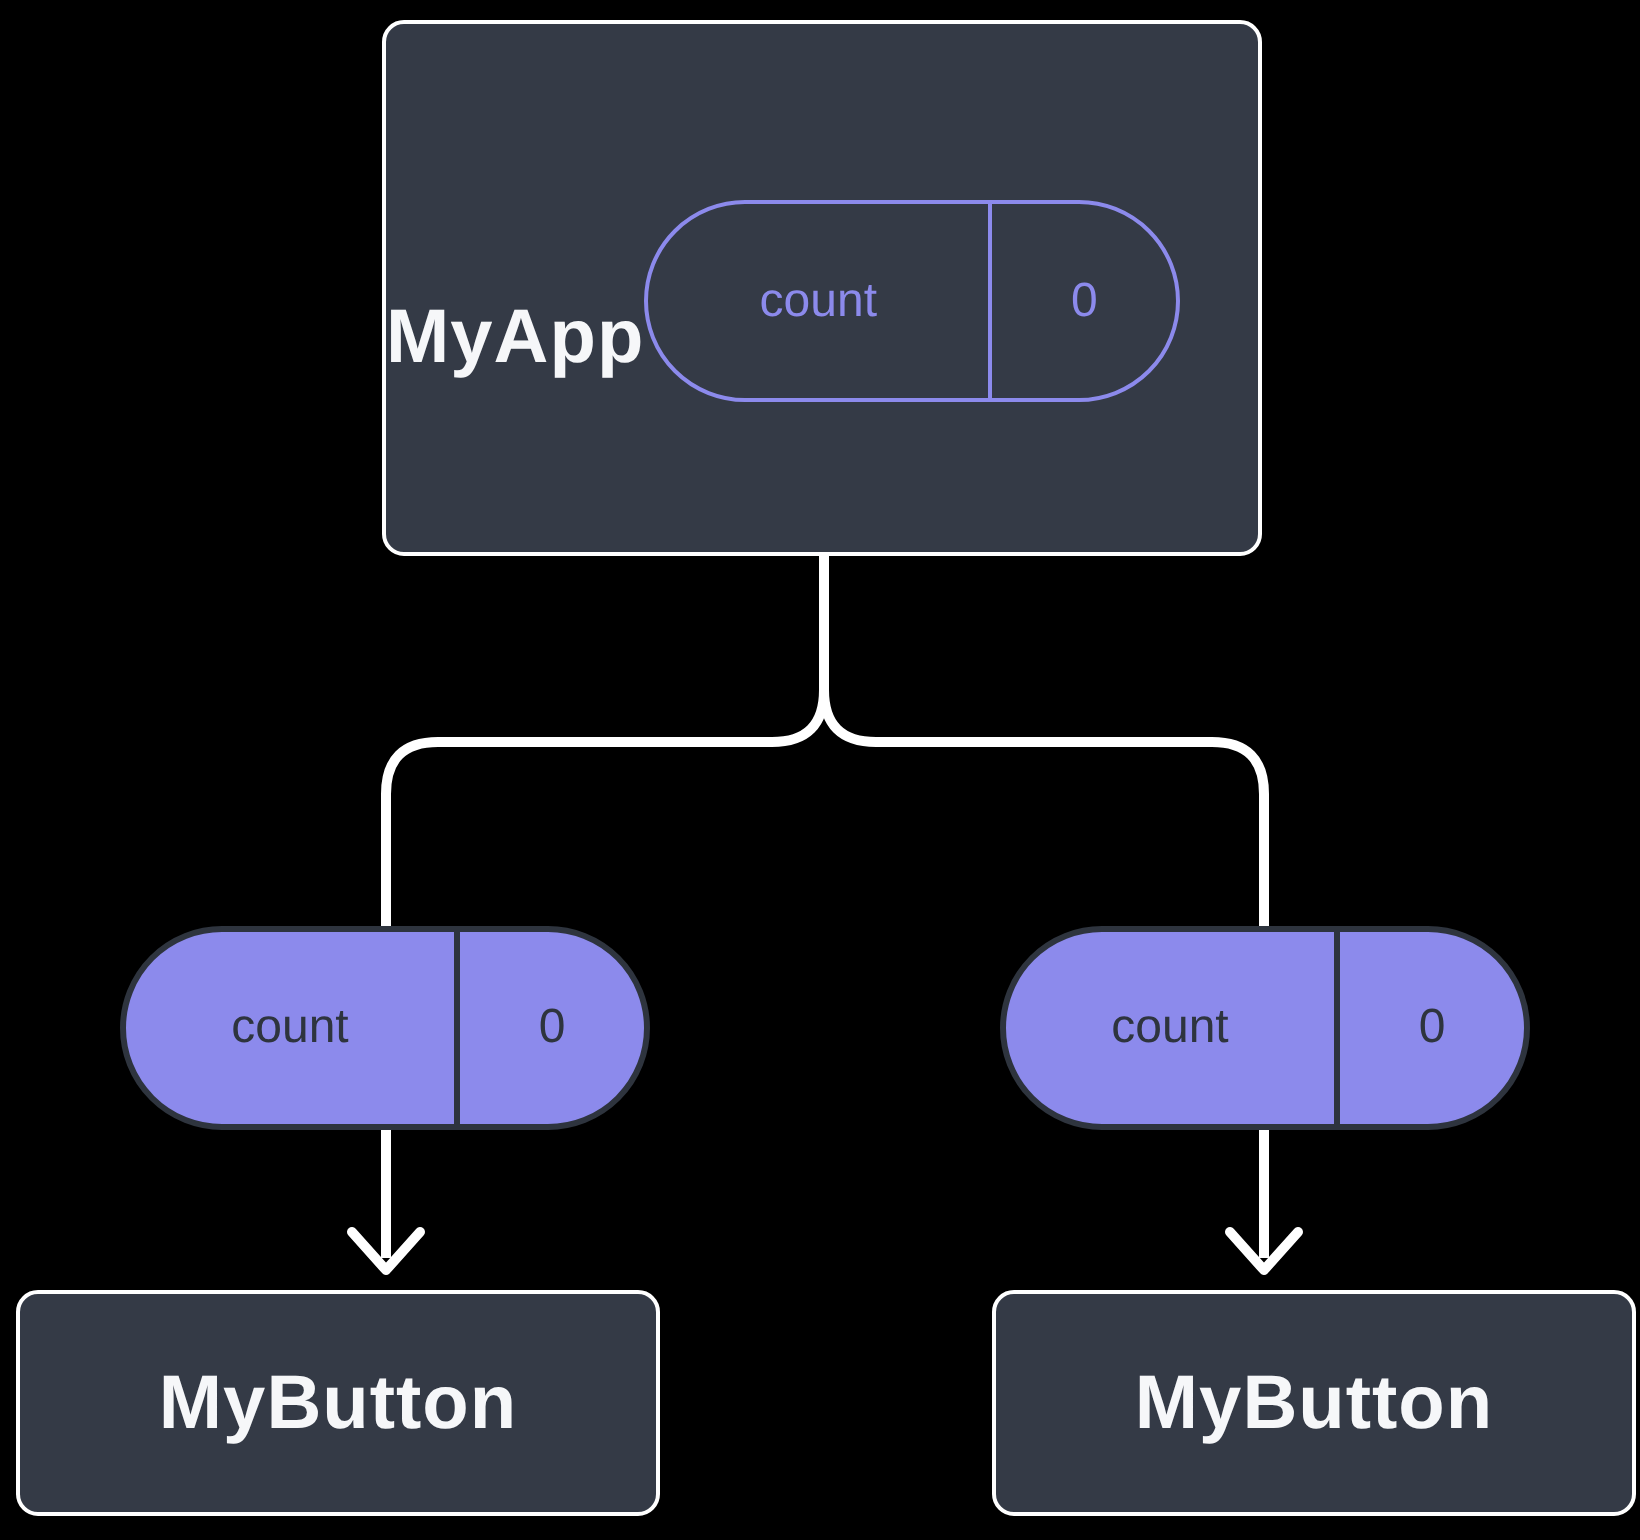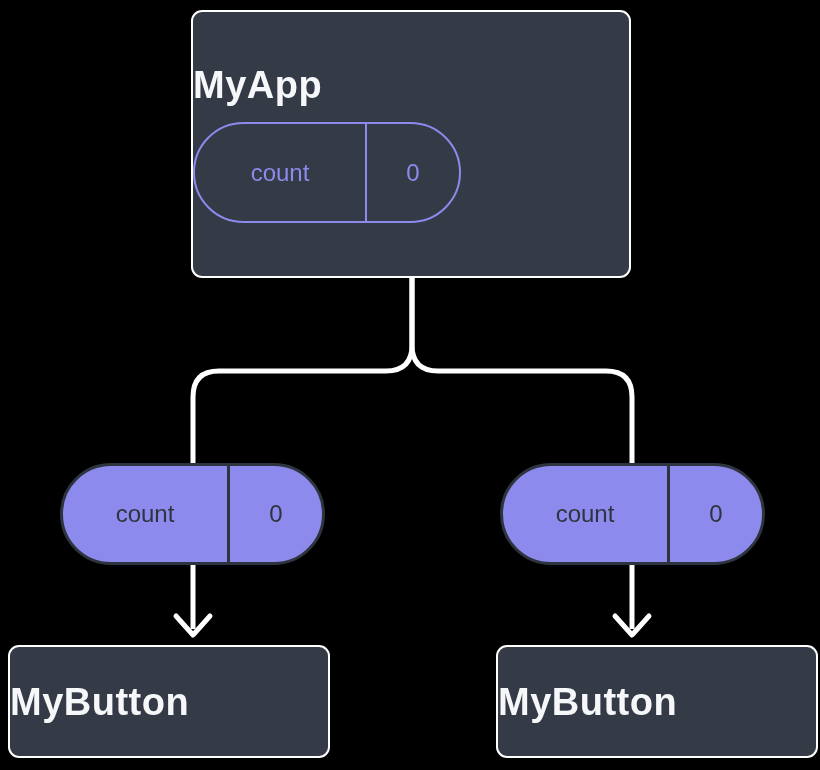--- a/index.html
+++ b/index.html
@@ -8,21 +8,21 @@
     font-family:"Liberation Sans", sans-serif;overflow:hidden;
   }
   .connectors{position:absolute;left:0;top:0;z-index:1;}
   .connectors path{fill:none;stroke:var(--connector,#fff);stroke-width:5;stroke-linejoin:round;}
   .connectors path.head{stroke-linecap:round;}
 
   .box{
     position:absolute;background:var(--box-fill,#343a46);
     border:2.5px solid var(--box-border,#fff);border-radius:11px;
     box-sizing:border-box;z-index:2;
-    display:flex;flex-direction:column;align-items:flex-start;
+    display:flex;flex-direction:row;align-items:center;
   }
   .app-box{left:191px;top:10px;width:440px;height:268px;}
   .box-title{
     color:var(--title-text,#f6f7f9);font-size:38px;font-weight:600;
     line-height:48px;letter-spacing:0.5px;
   }
   .app-box .box-title{margin-top:49px;}
   .btn-box{width:322px;height:113px;justify-content:center;}
   .btn-left{left:8px;top:645px;}
   .btn-right{left:496px;top:645px;}

